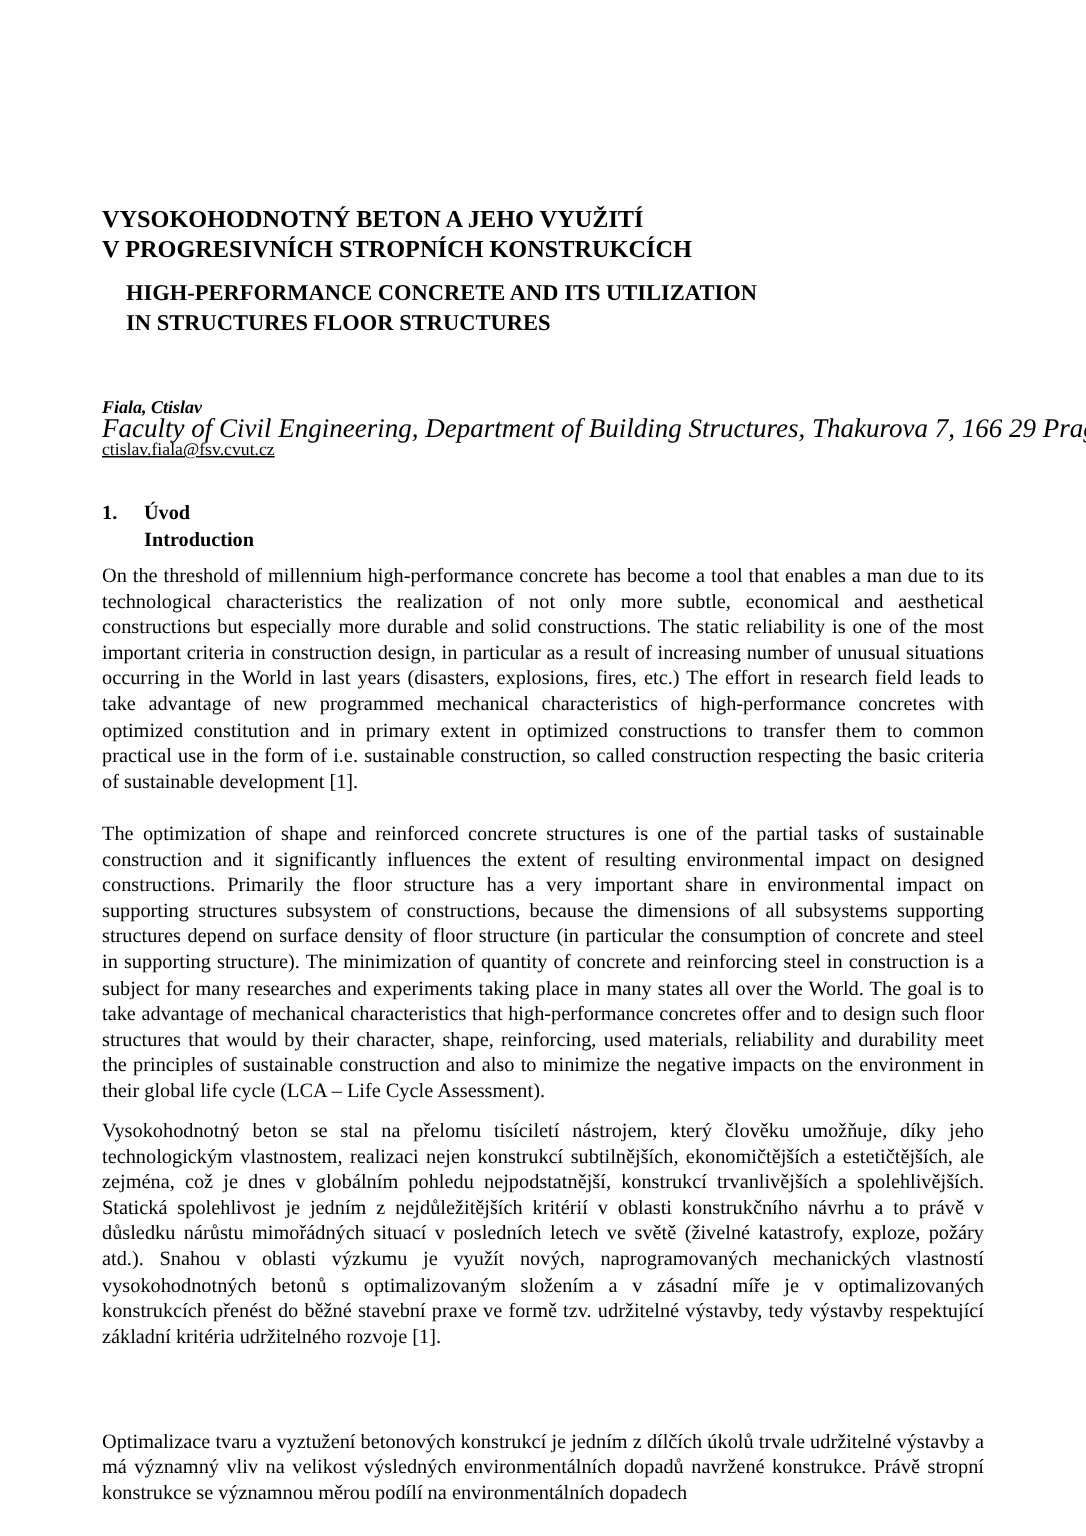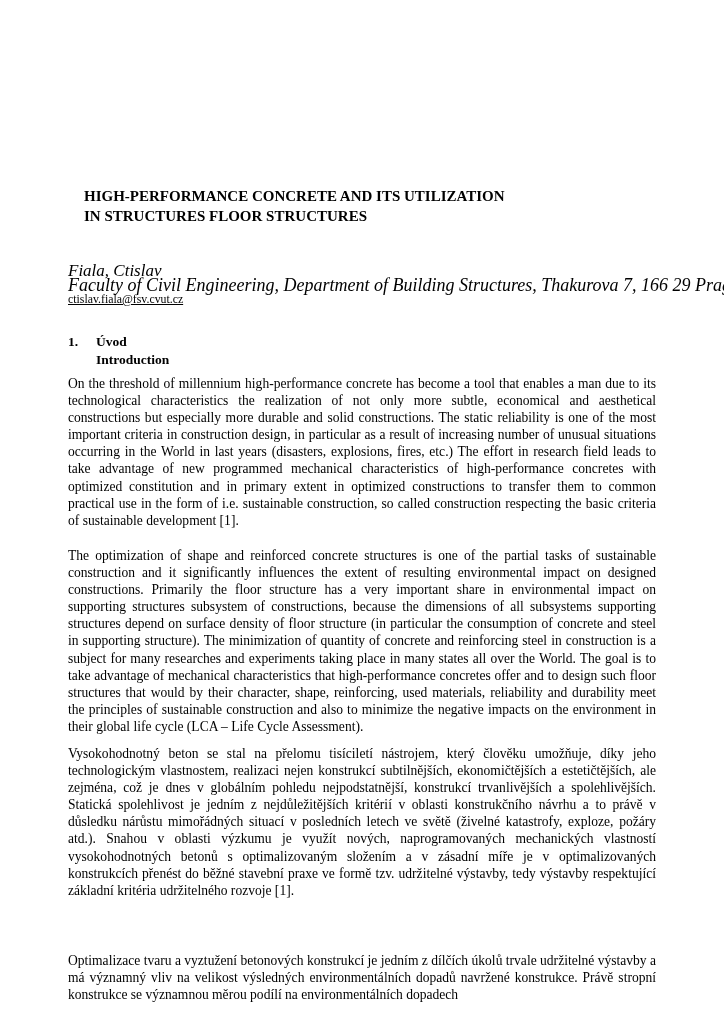--- a/index.html
+++ b/index.html
@@ -3,38 +3,40 @@
 <meta charset="utf-8">
 <style>
   html, body { margin: 0; padding: 0; background: #ffffff; }
   body { width: 724px; height: 1024px; position: relative; overflow: hidden;
          font-family: "Liberation Serif", serif; color: #000; }
   .page { position: absolute; left: 68px; top: 0; width: 588px; }
   .title-cz { position: absolute; top: 136px; left: 0; width: 588px;
               font-weight: bold; font-size: 16.2px; line-height: 20px; }
   .title-en { position: absolute; top: 186px; left: 16px; width: 588px;
               font-weight: bold; font-size: 15px; line-height: 20px; }
-  .author { position: absolute; top: 264px; left: 0; font-weight: normal; font-style: italic; font-size: 17px; line-height: 14px; }
+  .author { position: absolute; top: 264px; left: 0; font-weight: bold; font-style: italic; font-size: 12px; line-height: 14px; }
   .affil { position: absolute; top: 278px; left: 0; font-style: italic; font-size: 18px; line-height: 14px; white-space: nowrap; }
   .email { position: absolute; top: 292px; left: 0; font-size: 11.8px; line-height: 14px; text-decoration: underline; color: #000; }
   .sec { position: absolute; top: 333px; left: 0; font-weight: bold; font-size: 13.5px; line-height: 18px; }
   .sec .num { display: inline-block; width: 28px; }
   .sec .sub { padding-left: 28px; text-align: right; }
   .para { position: absolute; left: 0; width: 588px; font-size: 13.55px; line-height: 17.1px;
           text-align: justify; margin: 0; }
   .p1 { top: 375px; }
   .p2 { top: 535px; margin-top: 12px; }
   .p3 { top: 745px; }
   .p4 { top: 952px; }
 </style>
 </head>
 <body>
 
 <div class="page">
   <div class="title-cz">
+    <div>VYSOKOHODNOTNÝ BETON A JEHO VYUŽITÍ</div>
+    <div>V PROGRESIVNÍCH STROPNÍCH KONSTRUKCÍCH</div>
   </div>
   <div class="title-en">
     <div>HIGH-PERFORMANCE CONCRETE AND ITS UTILIZATION</div>
     <div>IN STRUCTURES FLOOR STRUCTURES</div>
   </div>
 
   <div class="author">Fiala, Ctislav</div>
   <div class="affil">Faculty of Civil Engineering, Department of Building Structures, Thakurova 7, 166 29 Prague 6, Czech Republic</div>
   <a class="email">ctislav.fiala@fsv.cvut.cz</a>
 

